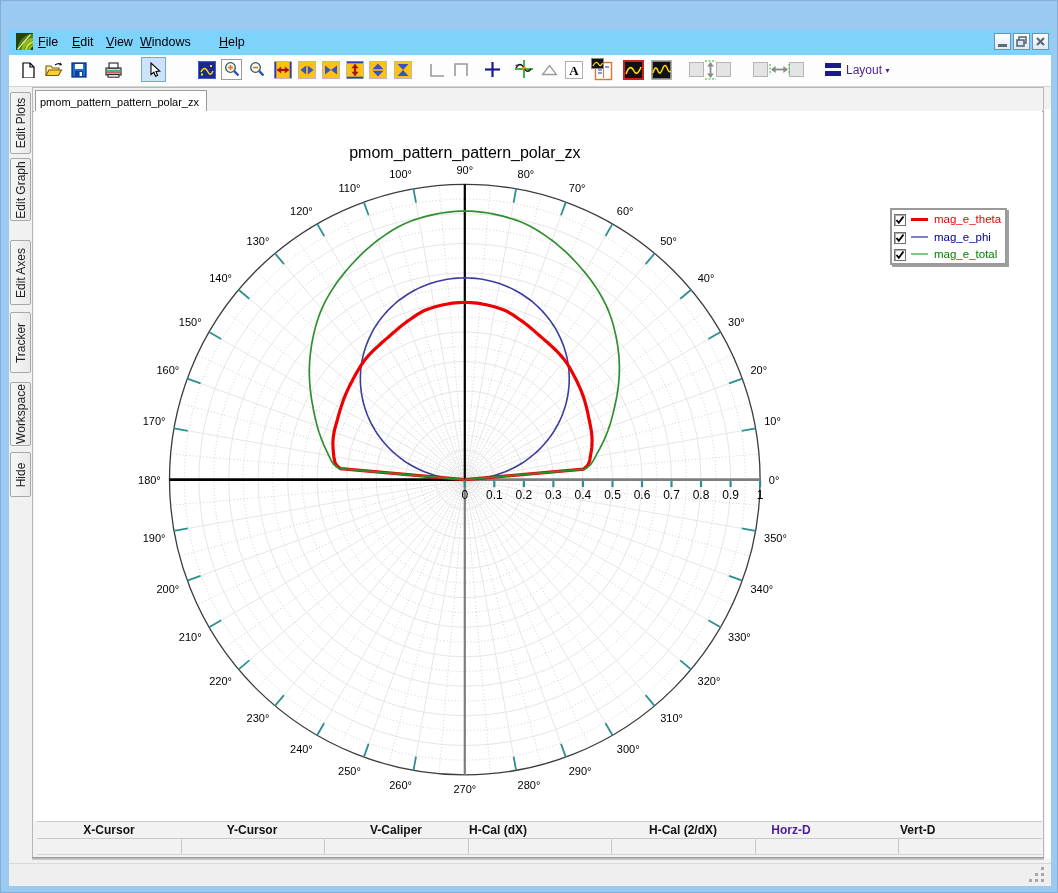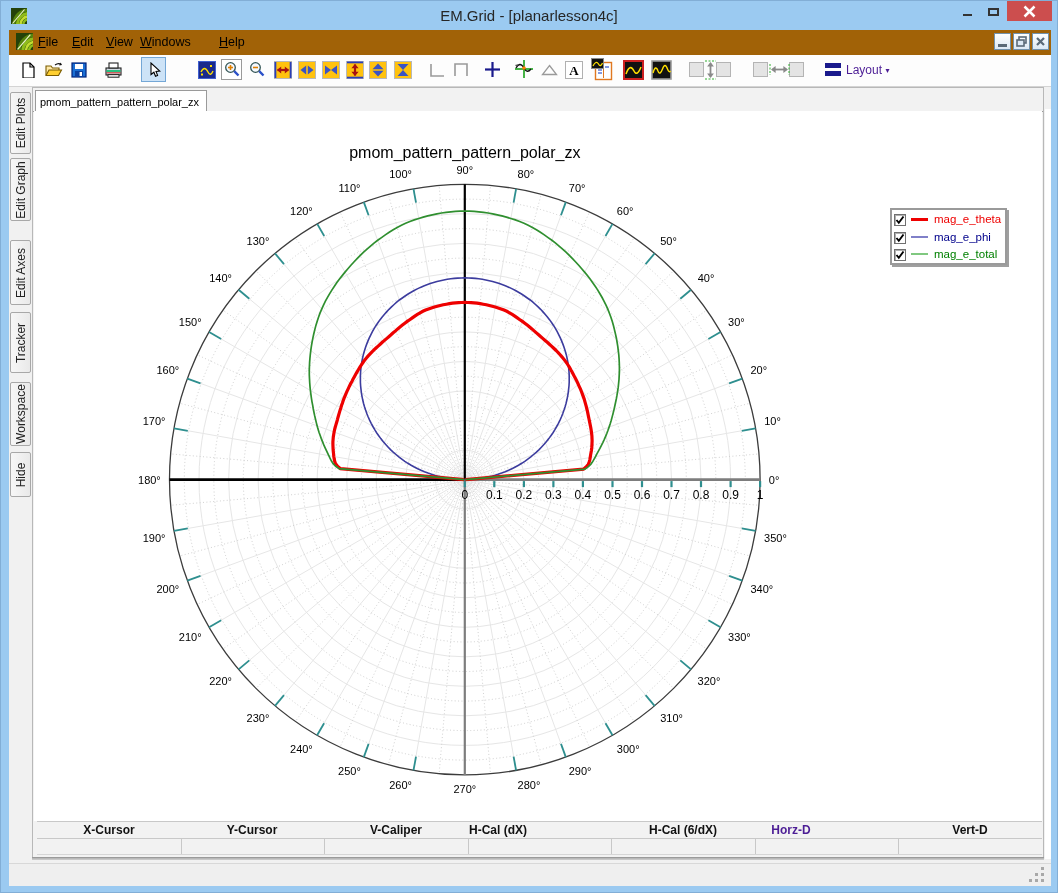--- a/index.html
+++ b/index.html
@@ -1,51 +1,32 @@
 <!DOCTYPE html>
 <html><head><meta charset="utf-8"><style>
 *{margin:0;padding:0;box-sizing:border-box}
 html,body{width:1058px;height:893px;overflow:hidden;font-family:"Liberation Sans",sans-serif}
 #win{position:relative;width:1058px;height:893px;background:#9bcaf1;border:1px solid #82aed6}
 #titlebar{position:absolute;left:0;top:0;width:100%;height:29px}
 #title{position:absolute;left:0;top:6px;width:100%;text-align:center;font-size:15px;color:#262626}
-#menubar{position:absolute;left:8px;top:29px;width:1042px;height:25px;background:#a16207}
+#menubar{position:absolute;left:8px;top:29px;width:1042px;height:25px;background:#7dd3fc}
 .menu{position:absolute;top:5px;font-size:12.5px;color:#000}
 .menu u{text-decoration:underline}
 #toolbar{position:absolute;left:8px;top:54px;width:1042px;height:32px;background:#fdfdfd;border-bottom:1px solid #d4d4d4}
 #content{position:absolute;left:8px;top:86px;width:1042px;height:776px;background:#f1f1f1}
 .sbtn{position:absolute;left:1px;width:21px;background:linear-gradient(90deg,#f7f7f7,#e9e9e9);border:1px solid #a8a8a8;border-radius:2px}
 .sbtn span{position:absolute;left:50%;top:50%;transform:translate(-50%,-50%) rotate(-90deg);white-space:nowrap;font-size:12px;color:#222}
 #child{position:absolute;left:23px;top:0;width:1012px;height:772px;background:#f2f2f2;border:1px solid #b8b8b8}
 #plotarea{position:absolute;left:1px;top:23px;width:1008px;height:710px;background:#fff}
 #tabline{position:absolute;left:0px;top:23px;width:1010px;height:1px;background:#9a9a9a}
 #tab{position:absolute;left:2px;top:2px;height:22px;background:#fff;border:1px solid #9a9a9a;border-bottom:none;font-size:11px;color:#000;padding:5px 7px 0 4px}
 #statusbar{position:absolute;left:8px;top:862px;width:1042px;height:23px;background:#efefef;border-top:1px solid #d8d8d8}
 .mdibtn{position:absolute;top:3px;width:17px;height:17px;background:linear-gradient(#feffff,#dce9f5);border:1px solid #7292ac}
 </style></head><body>
 <div id="win">
-  <div id="titlebar">
-    <svg style="position:absolute;left:10px;top:7px" width="16" height="16" viewBox="0 0 16 16">
-        <rect width="16" height="16" fill="#24420a"></rect>
-        <g fill="none">
-          <circle cx="17.5" cy="16.5" r="14.5" stroke="#55830d" stroke-width="3.2"></circle>
-          <circle cx="17.5" cy="16.5" r="11" stroke="#8fbc1a" stroke-width="3"></circle>
-          <circle cx="17.5" cy="16.5" r="8" stroke="#c3dc30" stroke-width="2.6"></circle>
-          <circle cx="17.5" cy="16.5" r="5.2" stroke="#8fbc1a" stroke-width="2.4"></circle>
-          <path d="M1.5 15.5 L13.5 1.5" stroke="#eef6d0" stroke-width="1.1"></path>
-        </g>
-      </svg>
-    <div id="title">EM.Grid - [planarlesson4c]</div>
-    <div style="position:absolute;left:962px;top:13px;width:9px;height:2px;background:#333"></div>
-    <div style="position:absolute;left:987px;top:7px;width:11px;height:8px;border:2px solid #333"></div>
-    <div style="position:absolute;left:1006px;top:0;width:45px;height:20px;background:#cc4e4e"></div>
-    <svg style="position:absolute;left:1022px;top:4px" width="13" height="13">
-        <path d="M1.5 1.5 L11.5 11.5 M11.5 1.5 L1.5 11.5" stroke="#fff" stroke-width="2.5"></path>
-      </svg>
-  </div>
   <div id="menubar">
     <svg style="position:absolute;left:7px;top:3px" width="17" height="17" viewBox="0 0 16 16">
         <rect width="16" height="16" fill="#24420a"></rect>
         <g fill="none">
           <circle cx="17.5" cy="16.5" r="14.5" stroke="#55830d" stroke-width="3.2"></circle>
           <circle cx="17.5" cy="16.5" r="11" stroke="#8fbc1a" stroke-width="3"></circle>
           <circle cx="17.5" cy="16.5" r="8" stroke="#c3dc30" stroke-width="2.6"></circle>
           <circle cx="17.5" cy="16.5" r="5.2" stroke="#8fbc1a" stroke-width="2.4"></circle>
           <path d="M1.5 15.5 L13.5 1.5" stroke="#eef6d0" stroke-width="1.1"></path>
         </g>
@@ -448,23 +429,23 @@
     <svg style="position:absolute;left:893px;top:248px" width="12" height="12">
       <path d="M2.5 6 L4.8 8.8 L9.5 2.5" fill="none" stroke="#000" stroke-width="1.9"></path>
     </svg>
     <div style="position:absolute;left:910px;top:252px;width:17px;height:2px;background:#80c880"></div>
     <div style="position:absolute;left:933px;top:247px;font:11.5px 'Liberation Sans',sans-serif;color:#008000">mag_e_total</div>
   <div style="position:absolute;left:36px;top:820px;width:1005px;height:1px;background:#c8c8c8"></div>
 <div style="position:absolute;left:38px;top:822px;width:140px;text-align:center;font:bold 12px 'Liberation Sans',sans-serif;color:#111">X-Cursor</div>
 <div style="position:absolute;left:181px;top:822px;width:140px;text-align:center;font:bold 12px 'Liberation Sans',sans-serif;color:#111">Y-Cursor</div>
 <div style="position:absolute;left:325px;top:822px;width:140px;text-align:center;font:bold 12px 'Liberation Sans',sans-serif;color:#111">V-Caliper</div>
 <div style="position:absolute;left:468px;top:822px;width:140px;text-align:left;font:bold 12px 'Liberation Sans',sans-serif;color:#111">H-Cal (dX)</div>
-<div style="position:absolute;left:612px;top:822px;width:140px;text-align:center;font:bold 12px 'Liberation Sans',sans-serif;color:#111">H-Cal (6/dX)</div>
+<div style="position:absolute;left:612px;top:822px;width:140px;text-align:center;font:bold 12px 'Liberation Sans',sans-serif;color:#111">H-Cal (2/dX)</div>
 <div style="position:absolute;left:720px;top:822px;width:140px;text-align:center;font:bold 12px 'Liberation Sans',sans-serif;color:#4c1d95">Horz-D</div>
-<div style="position:absolute;left:899px;top:822px;width:140px;text-align:center;font:bold 12px 'Liberation Sans',sans-serif;color:#111">Vert-D</div>
+<div style="position:absolute;left:899px;top:822px;width:140px;font:bold 12px 'Liberation Sans',sans-serif;color:#111">Vert-D</div>
 <div style="position:absolute;left:36px;top:837px;width:1005px;height:1px;background:#c8c8c8"></div>
 <div style="position:absolute;left:180px;top:838px;width:1px;height:15px;background:#c8c8c8"></div>
 <div style="position:absolute;left:323px;top:838px;width:1px;height:15px;background:#c8c8c8"></div>
 <div style="position:absolute;left:467px;top:838px;width:1px;height:15px;background:#c8c8c8"></div>
 <div style="position:absolute;left:610px;top:838px;width:1px;height:15px;background:#c8c8c8"></div>
 <div style="position:absolute;left:754px;top:838px;width:1px;height:15px;background:#c8c8c8"></div>
 <div style="position:absolute;left:897px;top:838px;width:1px;height:15px;background:#c8c8c8"></div>
 <div style="position:absolute;left:36px;top:853px;width:1005px;height:1px;background:#d6d6d6"></div>
   <div id="statusbar">
     <svg style="position:absolute;right:6px;bottom:3px" width="16" height="16">

